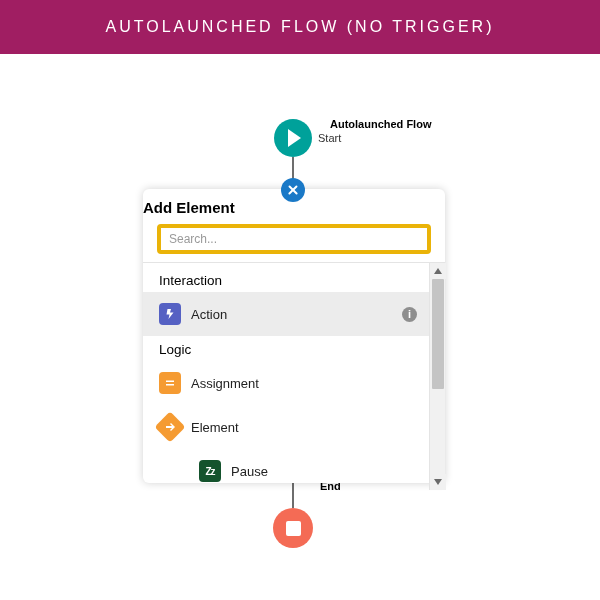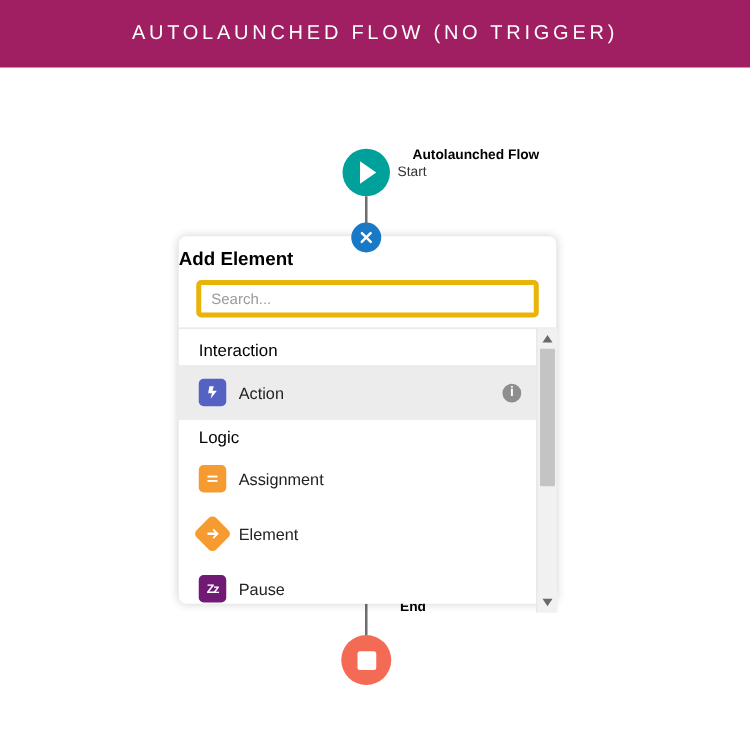--- a/index.html
+++ b/index.html
@@ -65,21 +65,21 @@
   .icon {
     width: 22px; height: 22px; border-radius: 4px; margin-right: 10px; flex-shrink: 0;
     display: flex; align-items: center; justify-content: center; color: #fff; font-weight: 700;
   }
   .icon svg { display: block; }
   .ic-action   { background: #5561c3; }
   .ic-subflow  { background: #455d9c; }
   .ic-assign   { background: #f59b32; }
   .ic-decision { background: #f59b32; transform: rotate(45deg); border-radius: 4px; }
   .ic-decision-inner { transform: rotate(-45deg); }
-  .ic-pause    { background: #701a75; }
+  .ic-pause    { background: #14532d; margin-left: 40px; }
 
   
   .sb-track { position: absolute; right: 0; top: 0; width: 16px; height: 100%; background: #f1f1f1; border-left: 1px solid #e4e4e4; }
   .sb-btn { width: 16px; height: 16px; background: #f1f1f1; display: flex; align-items: center; justify-content: center; }
   .sb-btn.up { position: absolute; top: 0; }
   .sb-btn.down { position: absolute; bottom: 0; }
   .arrow-up   { width: 0; height: 0; border-left: 4px solid transparent; border-right: 4px solid transparent; border-bottom: 6px solid #6a6a6a; }
   .arrow-down { width: 0; height: 0; border-left: 4px solid transparent; border-right: 4px solid transparent; border-top: 6px solid #6a6a6a; }
   .sb-thumb { position: absolute; left: 2px; top: 16px; width: 12px; height: 110px; background: #c4c4c4; border-radius: 1px; }
 

